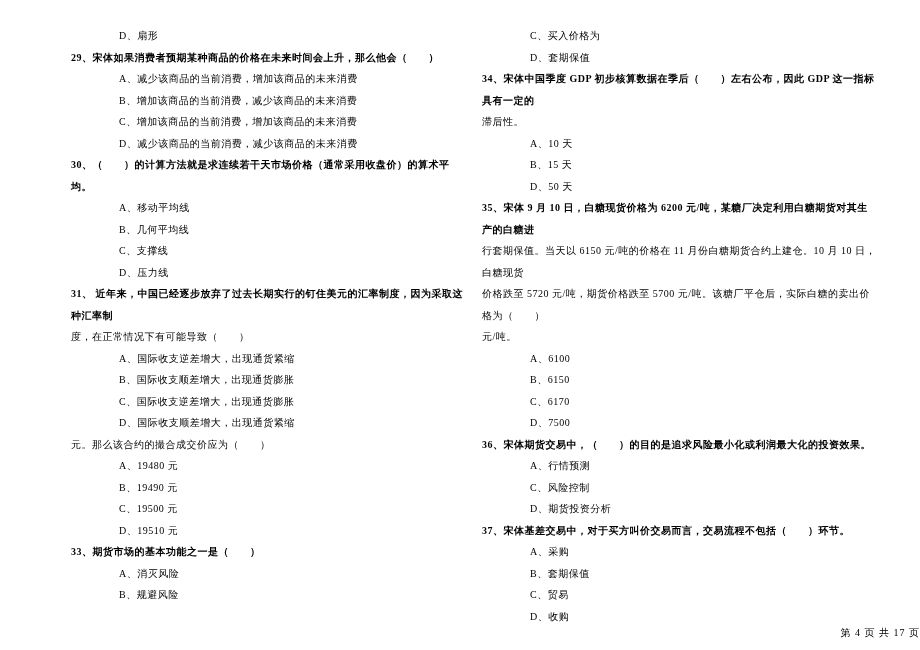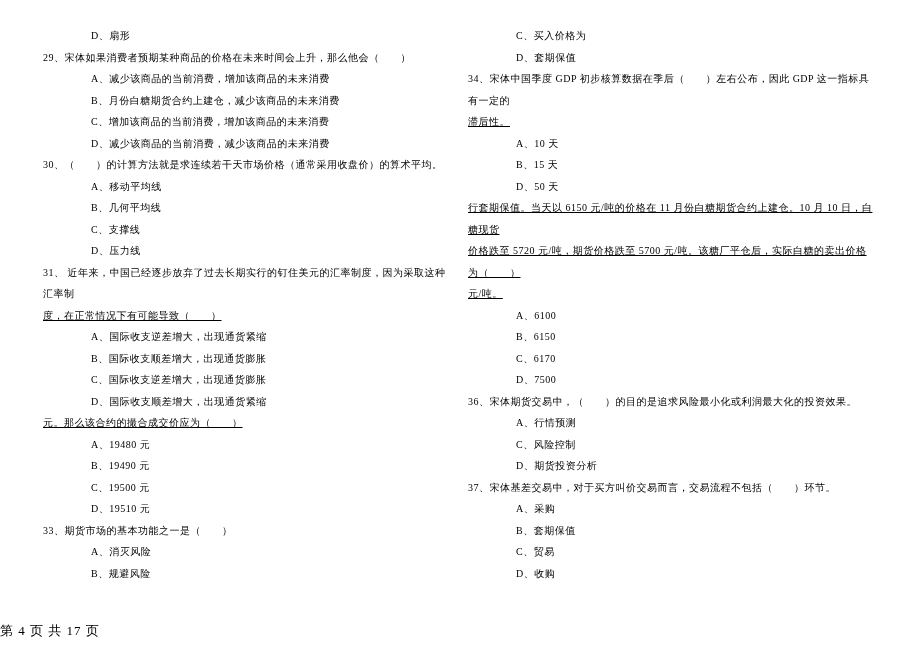--- a/index.html
+++ b/index.html
@@ -9,57 +9,58 @@
       background: #ffffff;
       font-family: "SimSun", "宋体", serif;
       font-size: 10px;
       color: #000000;
       position: relative;
     }
     .page {
       display: flex;
       padding: 25px 35px 0 35px;
       height: 618px;
+      margin-left: 28px;
     }
     .column {
       flex: 1;
       padding: 0 8px;
       line-height: 2.15;
     }
     .option {
       padding-left: 48px;
       letter-spacing: 0.5px;
     }
     .question {
       padding-left: 0;
       letter-spacing: 0.5px;
+      font-weight: bold;
     }
     .question-continued {
       padding-left: 0;
       letter-spacing: 0.5px;
-      text-decoration: underline;
     }
     .footer {
       position: absolute;
       bottom: 10px;
       width: 100%;
-      text-align: left;
-      font-size: 13px;
+      text-align: right;
+      font-size: 10px;
       letter-spacing: 1px;
     }
   </style>
 </head>
 <body>
 
 <div class="page">
   <div class="column">
     <div class="option">D、扇形</div>
     <div class="question">29、宋体如果消费者预期某种商品的价格在未来时间会上升，那么他会（　　）</div>
     <div class="option">A、减少该商品的当前消费，增加该商品的未来消费</div>
-    <div class="option">B、月份白糖期货合约上建仓，减少该商品的未来消费</div>
+    <div class="option">B、增加该商品的当前消费，减少该商品的未来消费</div>
     <div class="option">C、增加该商品的当前消费，增加该商品的未来消费</div>
     <div class="option">D、减少该商品的当前消费，减少该商品的未来消费</div>
     <div class="question">30、（　　）的计算方法就是求连续若干天市场价格（通常采用收盘价）的算术平均。</div>
     <div class="option">A、移动平均线</div>
     <div class="option">B、几何平均线</div>
     <div class="option">C、支撑线</div>
     <div class="option">D、压力线</div>
     <div class="question">31、 近年来，中国已经逐步放弃了过去长期实行的钉住美元的汇率制度，因为采取这种汇率制</div>
     <div class="question-continued">度，在正常情况下有可能导致（　　）</div>
     <div class="option">A、国际收支逆差增大，出现通货紧缩</div>
@@ -77,20 +78,21 @@
   </div>
 
   <div class="column">
     <div class="option">C、买入价格为</div>
     <div class="option">D、套期保值</div>
     <div class="question">34、宋体中国季度 GDP 初步核算数据在季后（　　）左右公布，因此 GDP 这一指标具有一定的</div>
     <div class="question-continued">滞后性。</div>
     <div class="option">A、10 天</div>
     <div class="option">B、15 天</div>
     <div class="option">D、50 天</div>
+    <div class="question">35、宋体 9 月 10 日，白糖现货价格为 6200 元/吨，某糖厂决定利用白糖期货对其生产的白糖进</div>
     <div class="question-continued">行套期保值。当天以 6150 元/吨的价格在 11 月份白糖期货合约上建仓。10 月 10 日，白糖现货</div>
     <div class="question-continued">价格跌至 5720 元/吨，期货价格跌至 5700 元/吨。该糖厂平仓后，实际白糖的卖出价格为（　　）</div>
     <div class="question-continued">元/吨。</div>
     <div class="option">A、6100</div>
     <div class="option">B、6150</div>
     <div class="option">C、6170</div>
     <div class="option">D、7500</div>
     <div class="question">36、宋体期货交易中，（　　）的目的是追求风险最小化或利润最大化的投资效果。</div>
     <div class="option">A、行情预测</div>
     <div class="option">C、风险控制</div>

